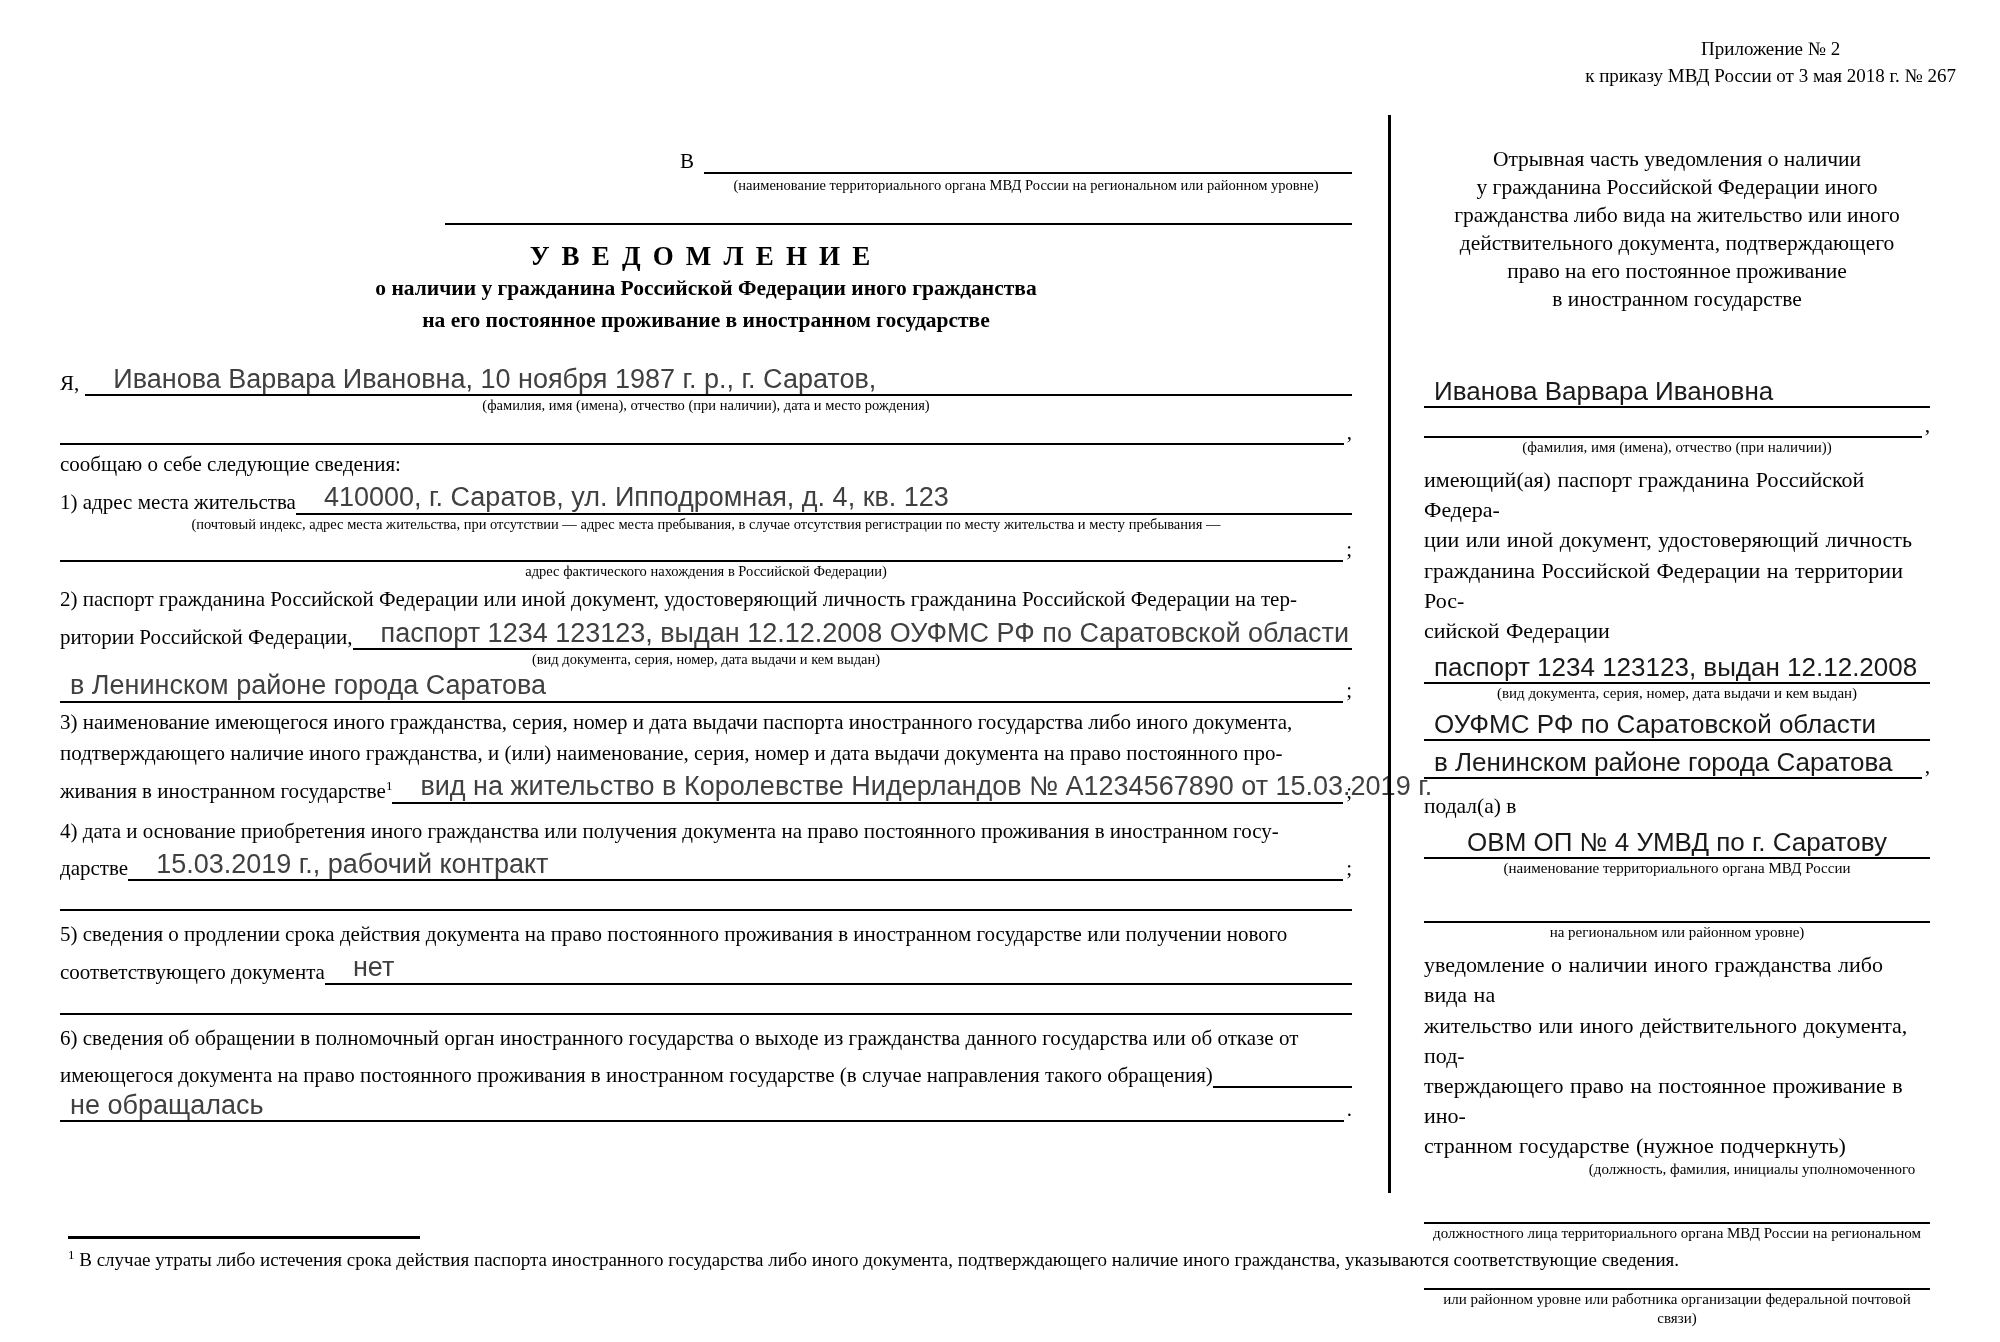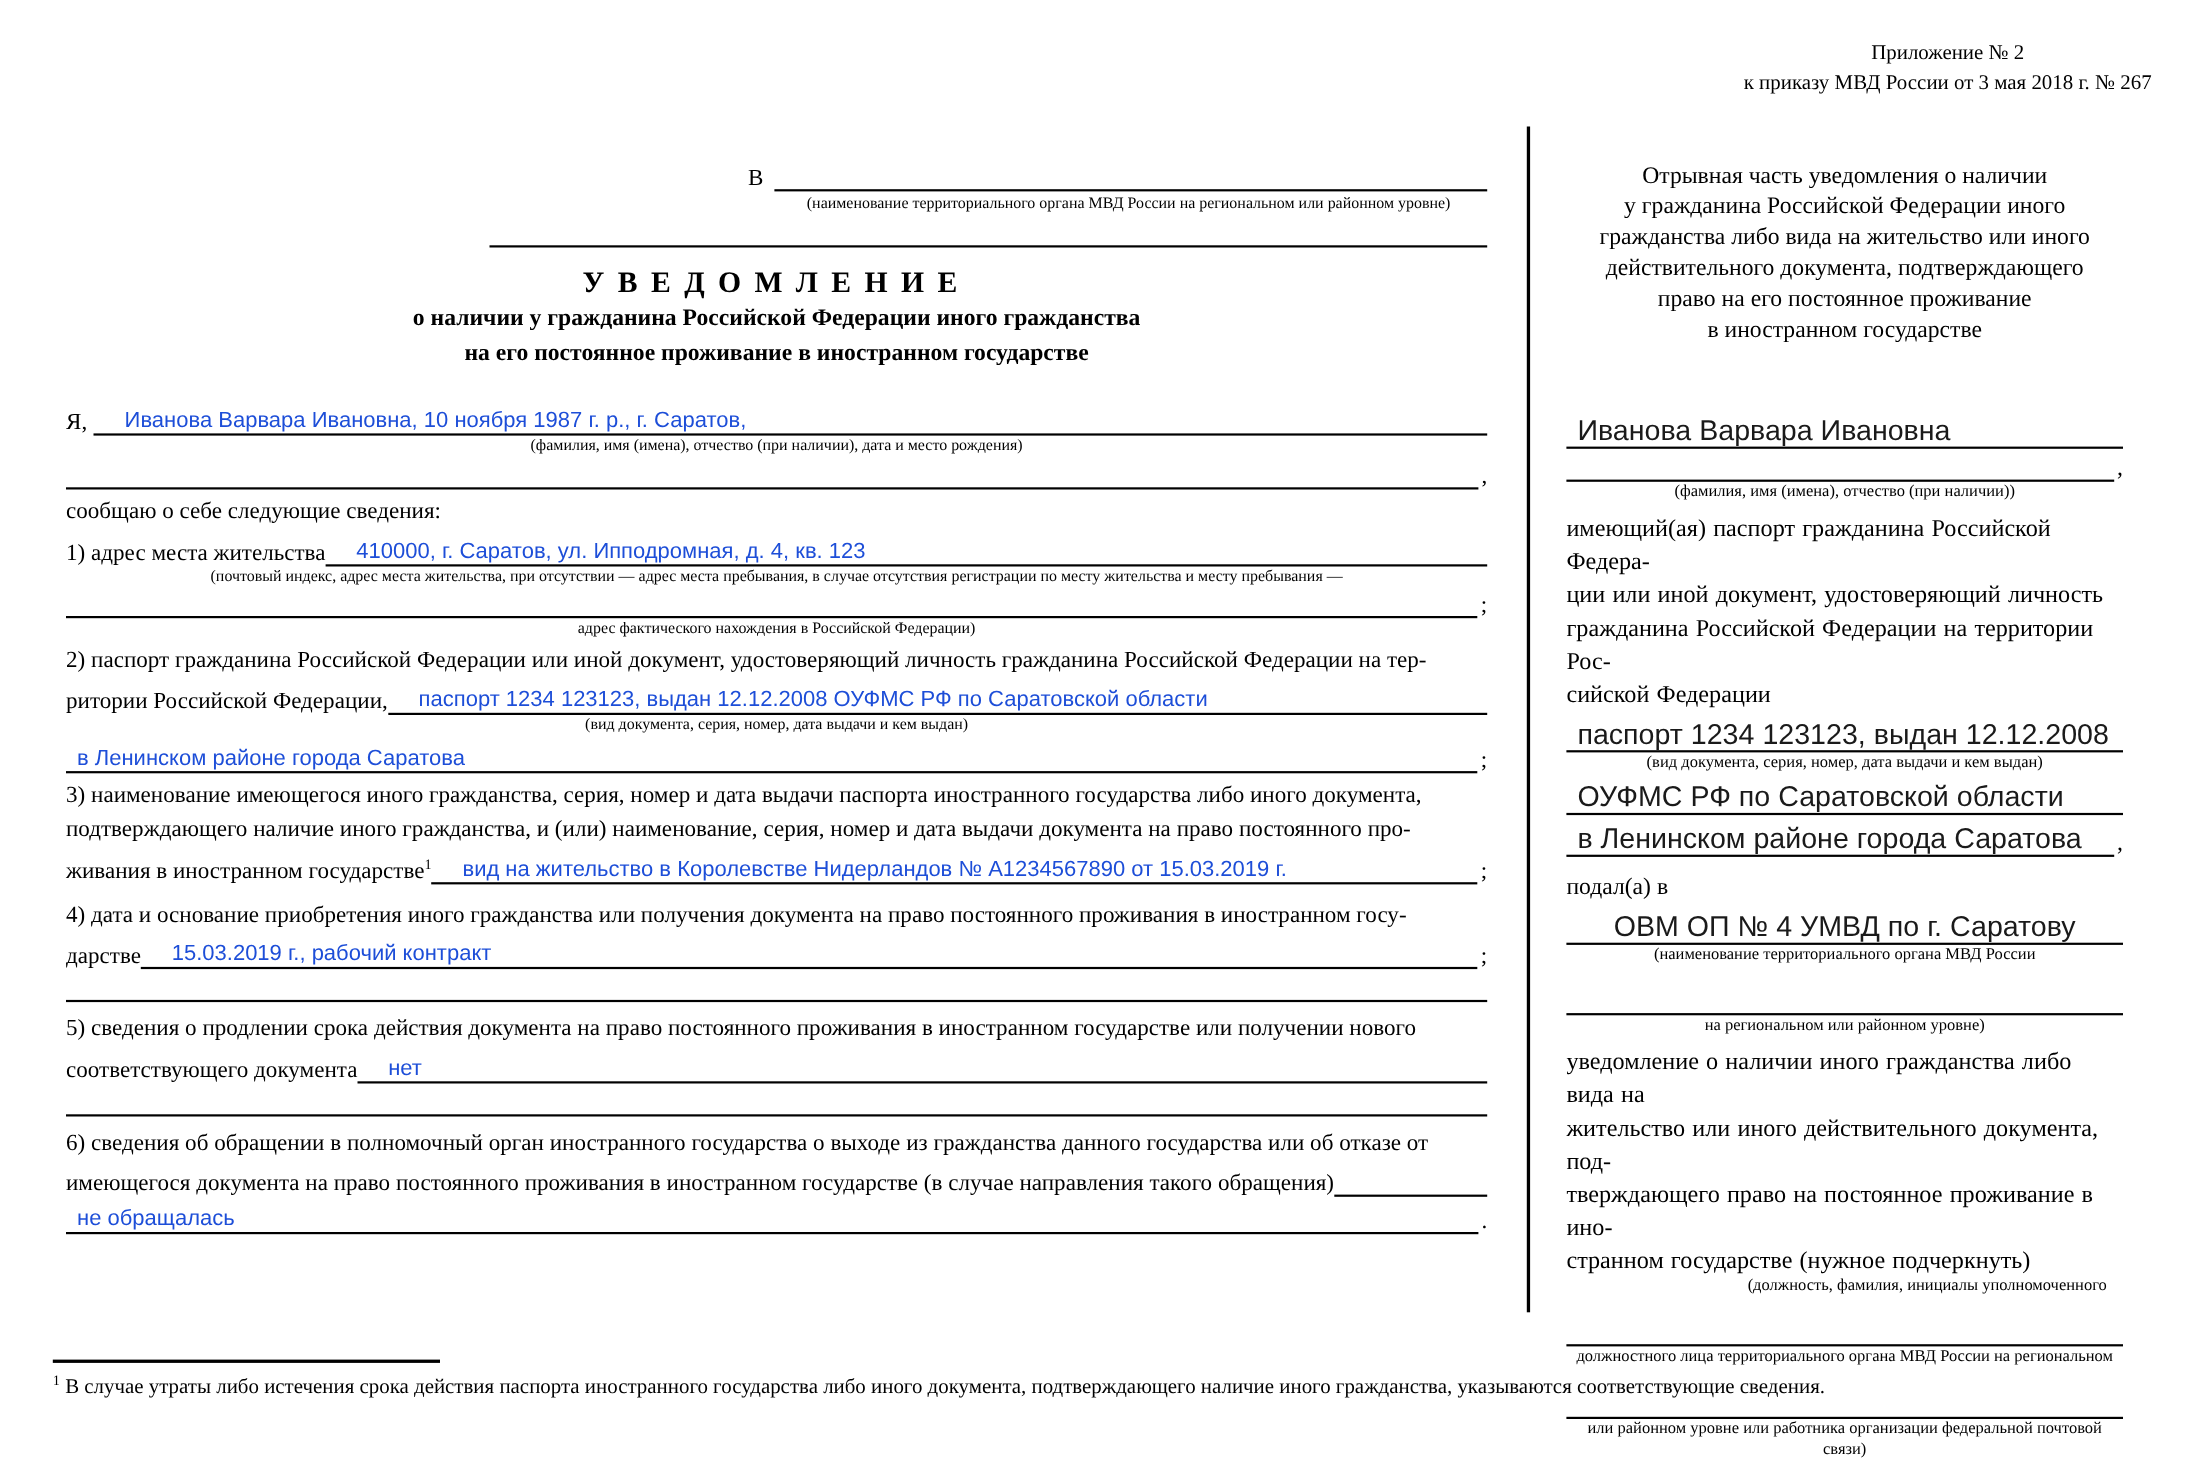--- a/index.html
+++ b/index.html
@@ -11,28 +11,28 @@
     position: relative;
     overflow: hidden;
   }
   .appendix {
     position: absolute; top: 36px; right: 44px;
     text-align: center; font-size: 19px; line-height: 1.4;
   }
   .left-col  { position: absolute; left: 60px;  top: 110px; width: 1292px; }
   .divider   { position: absolute; left: 1388px; top: 115px; height: 1078px; border-left: 3px solid #000; }
   .right-col { position: absolute; left: 1424px; top: 146px; width: 506px; font-size: 21.5px; }
-  .footnote  { position: absolute; left: 48px; top: 1236px; width: 1890px; font-size: 19px; }
+  .footnote  { position: absolute; left: 68px; top: 1236px; width: 1890px; font-size: 19px; }
 
   .row   { display: flex; align-items: flex-end; }
   .blank { border-bottom: 2px solid #000; }
   .fill-rest { flex: 1 1 auto; border-bottom: 2px solid #000; min-width: 20px; }
   .filled {
     font-family: "Liberation Sans", sans-serif;
-    font-size: 20px; color: #1d4ed8;
+    font-size: 27px; color: #404040;
     white-space: nowrap; line-height: 1.12;
   }
   .caption { font-size: 14.5px; line-height: 1.3; }
   .center  { text-align: center; }
   .punct   { flex: 0 0 auto; padding-left: 3px; }
   sup { font-size: 13px; }
 
   
   .lc-to-row     { margin-left: 620px; margin-top: 28px; height: 36px; }
   .lc-to-row .to-b { padding-right: 10px; }

